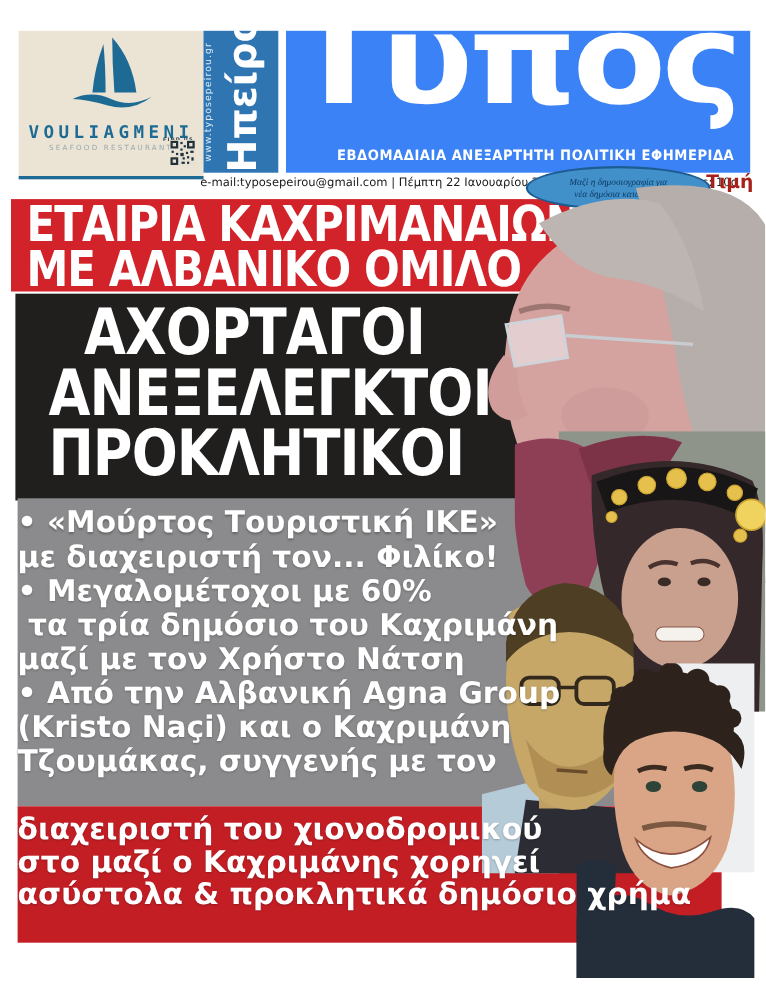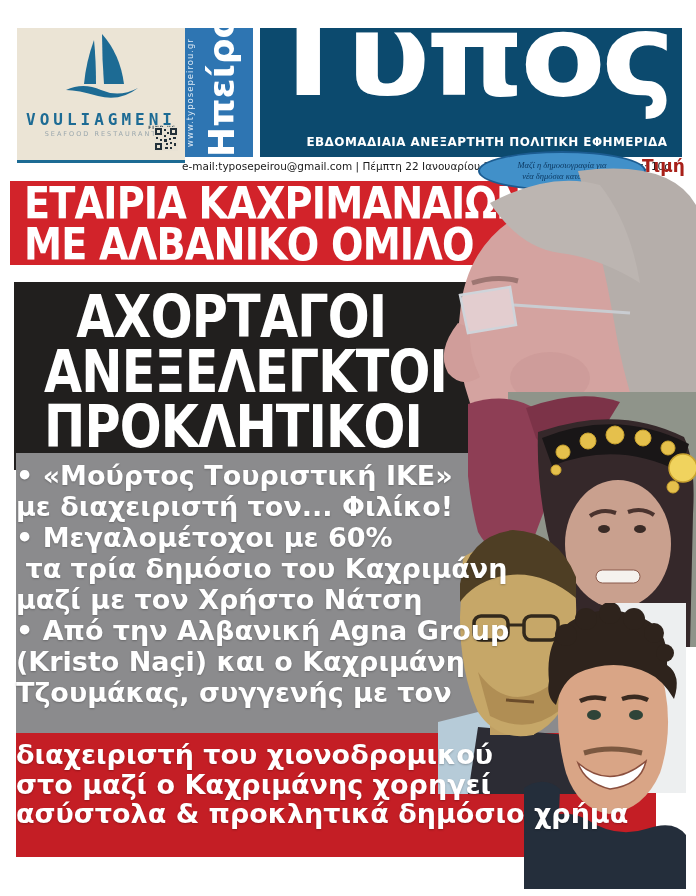--- a/index.html
+++ b/index.html
@@ -14,42 +14,42 @@
   .ad-tag{font-size:6.5px;letter-spacing:2px;color:#9aa7ad;margin-top:1px;}
   .ad-findus{position:absolute;right:9px;bottom:30px;font-size:4.5px;font-weight:bold;color:#1d3a4a;letter-spacing:1px;}
   .ad-qr{position:absolute;right:7px;bottom:5px;}
 
   .mast-strip{position:absolute;left:185px;top:28px;width:68px;height:129px;background:#2e75b2;}
   .mast-web{position:absolute;left:0px;top:4px;height:121px;width:16px;color:#dce9f4;font-size:8.5px;
             writing-mode:vertical-rl;transform:rotate(180deg);text-align:center;letter-spacing:1px;}
   .mast-region{position:absolute;left:16px;top:0px;height:129px;width:50px;color:#ffffff;
             font-size:36px;font-weight:bold;writing-mode:vertical-rl;transform:rotate(180deg);
             text-align:center;}
-  .mast-main{position:absolute;left:260px;top:28px;width:422px;height:129px;background:#0c4a6e;}
+  .mast-main{position:absolute;left:260px;top:28px;width:422px;height:129px;background:#3b82f6;}
   .mast-title{position:absolute;left:6px;top:-30px;color:#ffffff;font-size:124px;font-weight:bold;
             letter-spacing:-4px;transform:scaleY(.92);transform-origin:top left;line-height:1;}
   .mast-sub{position:absolute;right:14px;bottom:8px;color:#ffffff;font-size:13px;font-weight:bold;
             letter-spacing:.5px;transform:scaleX(.92);transform-origin:right;}
 
   .info-line{position:absolute;left:182px;top:160px;font-size:10.5px;color:#1a1a1a;z-index:2;}
 
   .oval{position:absolute;left:478px;top:151px;width:168px;height:40px;background:#4190c9;
         border:2px solid #1c5c91;border-radius:50%;z-index:3;text-align:center;
         font-family:"Liberation Serif",serif;font-style:italic;color:#0d3a63;font-size:8.5px;
         line-height:11px;padding-top:7px;box-sizing:border-box;}
   .price{position:absolute;left:642px;top:156px;font-size:17px;font-weight:bold;color:#a82019;z-index:3;}
 
   
   .kicker-band{position:absolute;left:10px;top:181px;width:575px;height:84px;background:#d2232a;z-index:1;
         color:#ffffff;font-weight:bold;padding:2px 0 0 14px;box-sizing:border-box;}
   .kicker-line{font-size:45px;line-height:41px;letter-spacing:-1px;transform:scaleX(.85);
         transform-origin:left center;white-space:pre;}
 
   .headline-band{position:absolute;left:14px;top:267px;width:668px;height:188px;background:#211f1e;z-index:1;
-        color:#ffffff;font-weight:bold;padding:8px 0 0 30px;box-sizing:border-box;margin-top:15px;}
+        color:#ffffff;font-weight:bold;padding:8px 0 0 30px;box-sizing:border-box;}
   .headline-line{font-size:58px;line-height:55px;letter-spacing:-1px;transform:scaleX(.85);
         transform-origin:left center;white-space:pre;}
   .headline-line.indent{padding-left:38px;}
 
   .gray-band{position:absolute;left:16px;top:453px;width:666px;height:280px;background:#8b8b8d;z-index:1;}
   .red-band{position:absolute;left:16px;top:733px;width:640px;height:124px;background:#c41e25;z-index:1;}
 
   .text-layer{position:absolute;left:16px;top:453px;width:666px;z-index:10;color:#ffffff;font-weight:bold;}
   .story-line{font-size:27px;line-height:31px;white-space:pre;
         text-shadow:0 1px 2px rgba(0,0,0,.25);}

